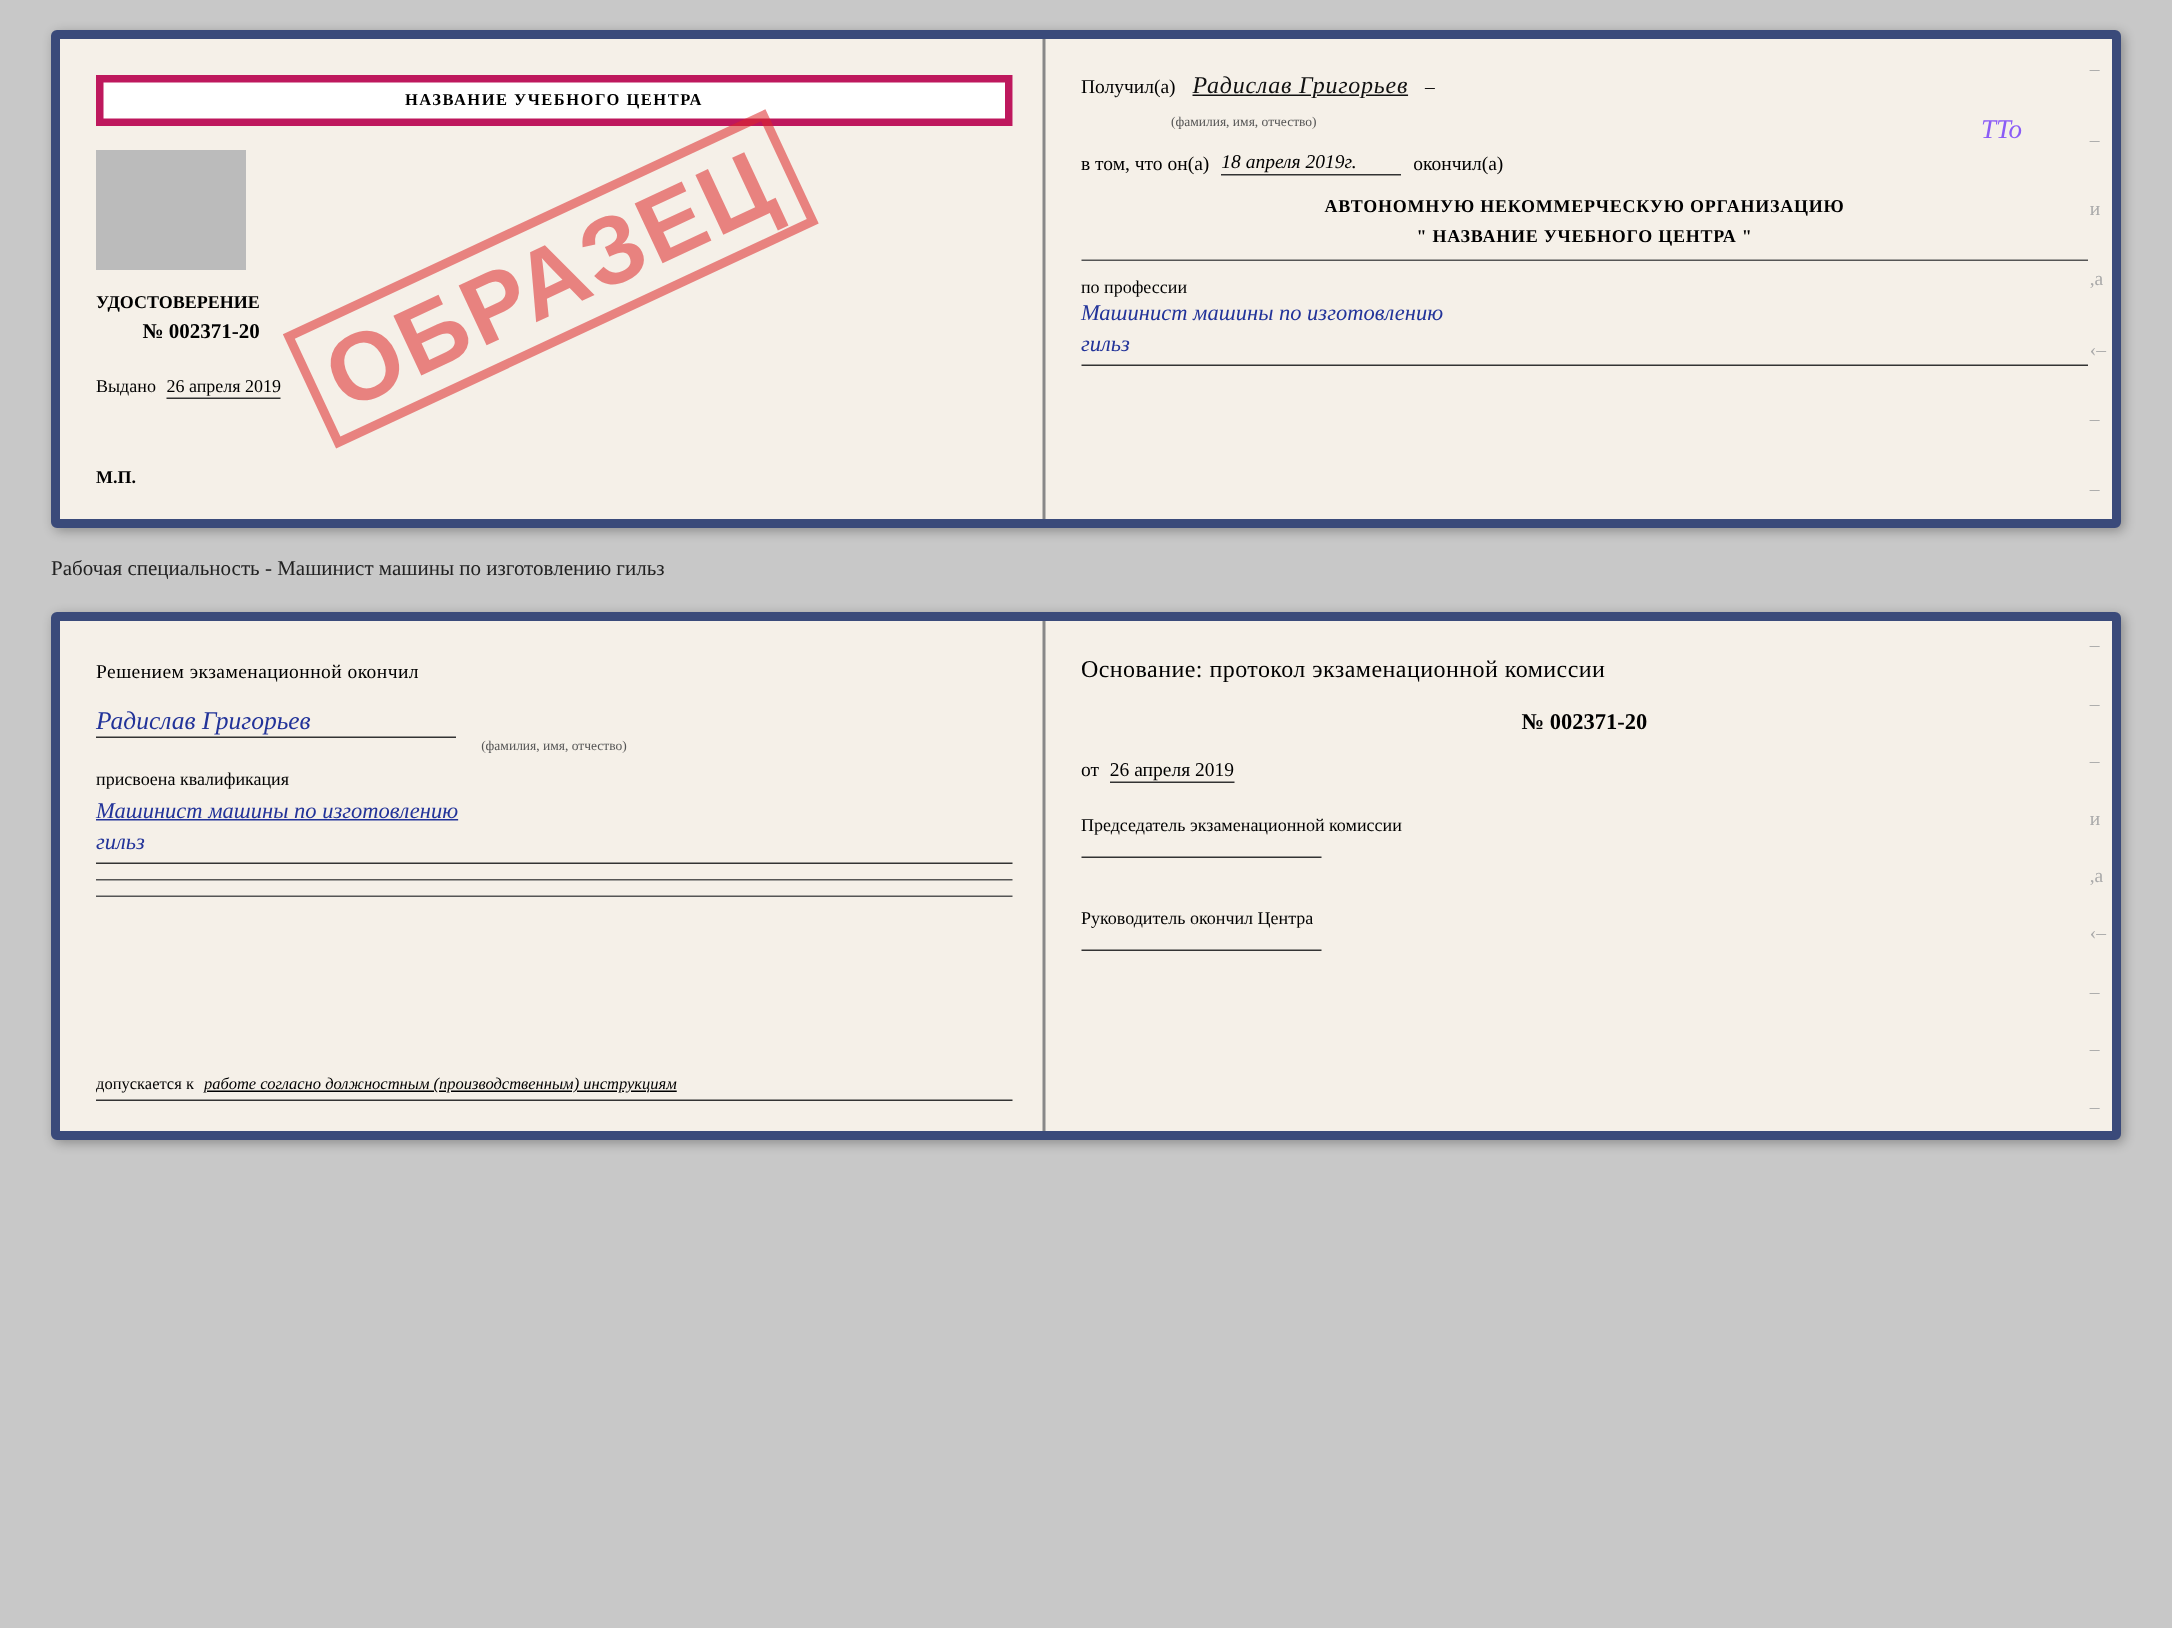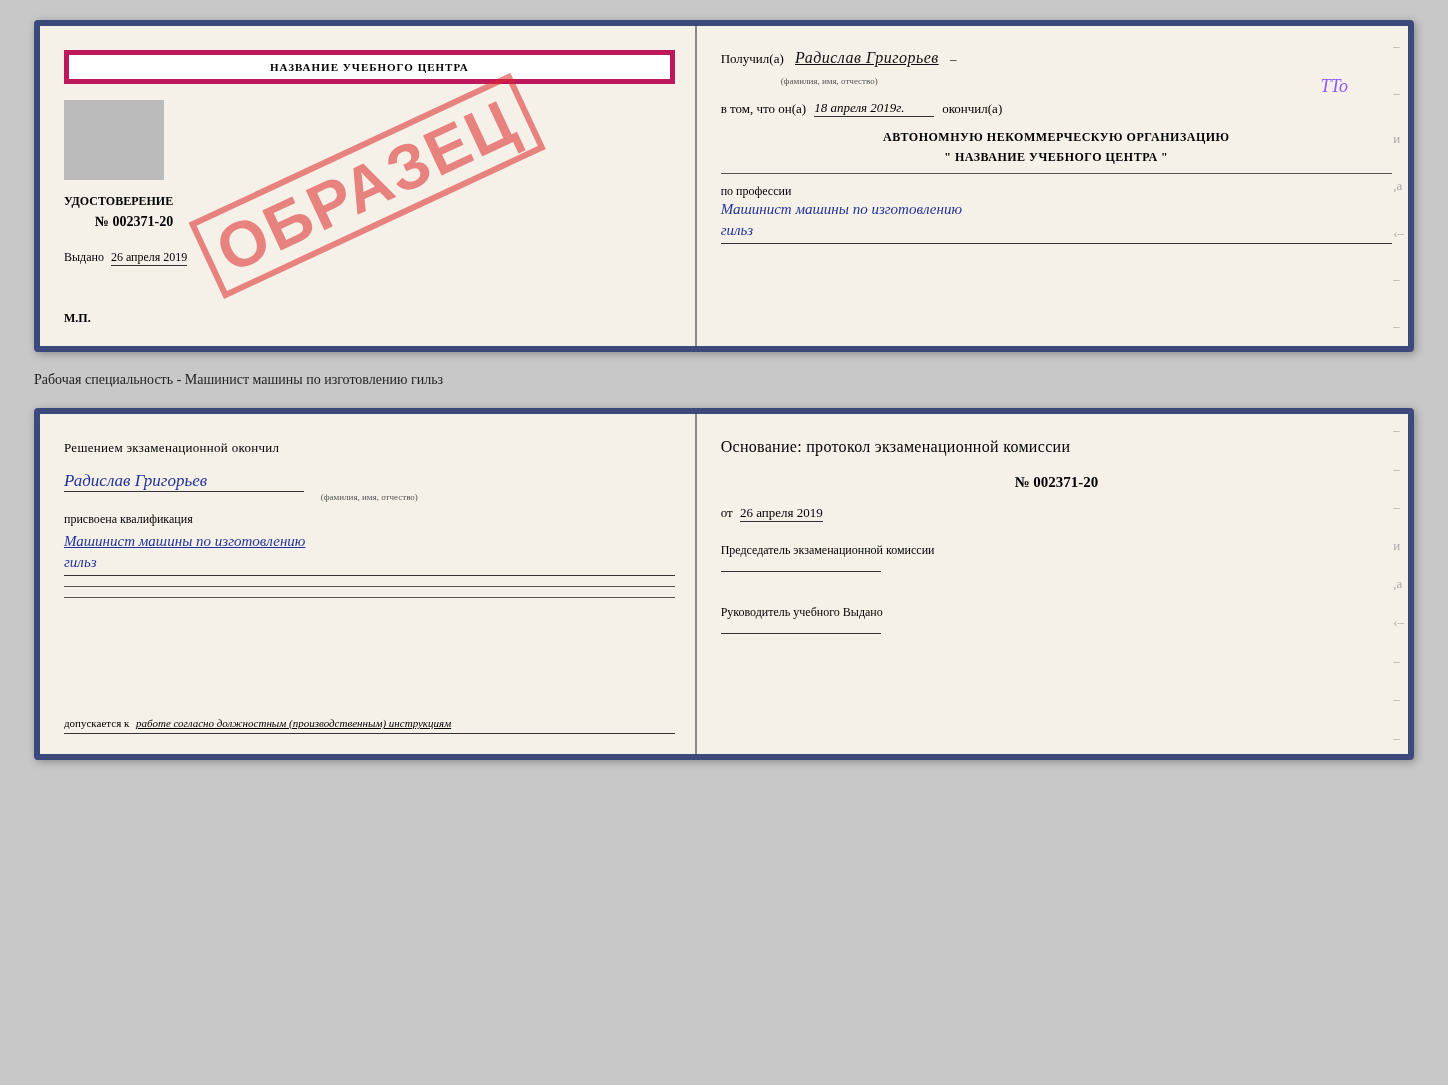--- a/index.html
+++ b/index.html
@@ -389,21 +389,21 @@
       <span>от</span>
       <span style="border-bottom:1px solid #333; padding-bottom:1px; margin-left:4px;">26 апреля 2019</span>
     </div>
 
     <div class="signature-block">
       <div>Председатель экзаменационной комиссии</div>
       <span class="sig-line"></span>
     </div>
 
     <div class="signature-block" style="margin-top:16px;">
-      <div>Руководитель учебного Выдано</div>
+      <div>Руководитель окончил Центра</div>
       <span class="sig-line"></span>
     </div>
 
     <div class="dash-col" style="position:absolute; right:4px; top:0; bottom:0; justify-content:space-around; display:flex; flex-direction:column;">
       <span>–</span>
       <span>–</span>
       <span>–</span>
       <span>и</span>
       <span>,а</span>
       <span>‹–</span>

